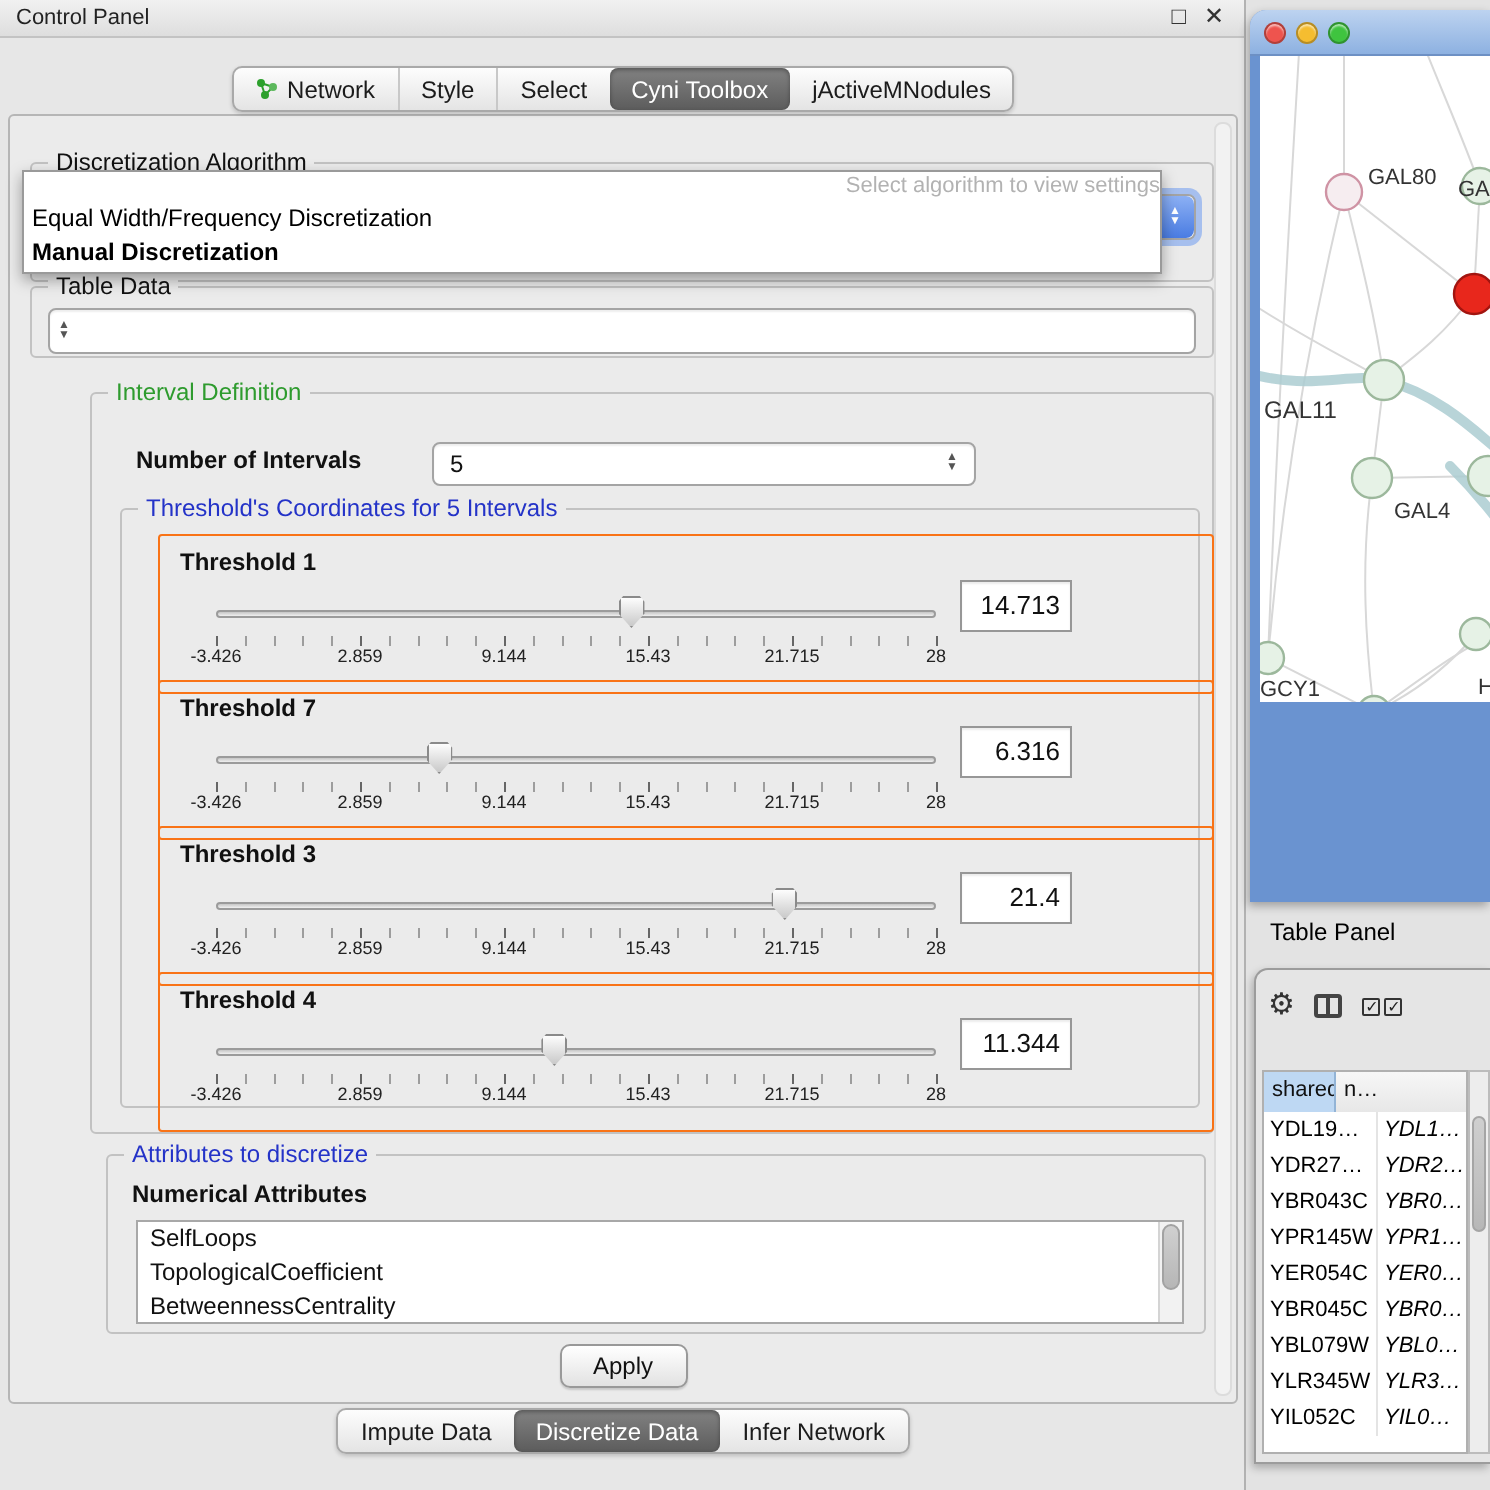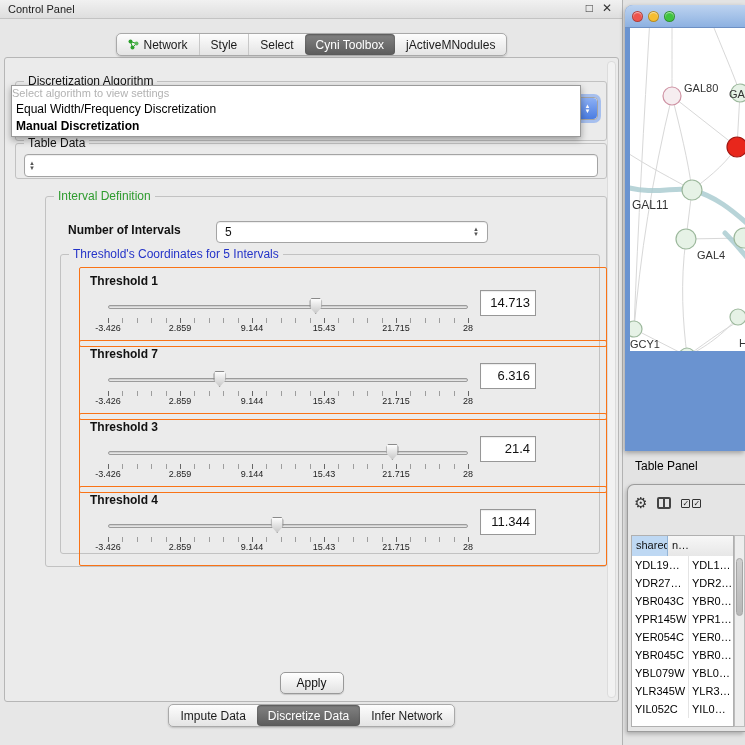--- a/index.html
+++ b/index.html
@@ -38,21 +38,21 @@
   .stepper { width:14px; display:flex; flex-direction:column; align-items:center; justify-content:center; margin-right:4px; color:#555; }
   .stepper .arr { font-size:6px; line-height:5px; }
   .combo.focused { box-shadow:0 0 0 3px rgba(110,155,240,.55); }
   .combo-btn-blue { width:19px; align-self:stretch; background:linear-gradient(#8cb0f4,#4a7ce2); border-radius:0 4px 4px 0; display:flex; flex-direction:column; align-items:center; justify-content:center; color:#fff; }
   .combo-btn-blue .arr { font-size:6px; line-height:5px; }
 
   .algo-group   { left:10px; top:23px;  width:592px; height:60px; }
   .algo-combo   { left:8px;  top:15px;  right:8px; }
 
   .popup { position:absolute; left:6px; top:27px; width:570px; height:52px; background:#fff; border:1px solid #9a9a9a; box-shadow:0 3px 7px rgba(0,0,0,.35); z-index:20; }
-  .popup-hint { text-align:left; color:#b2b2b2; font-size:11px; height:15px; line-height:15px; }
+  .popup-hint { text-align:right; color:#b2b2b2; font-size:11px; height:15px; line-height:15px; }
   .popup-item { font-size:12px; height:17px; line-height:17px; padding-left:4px; color:#000; }
   .popup-item.bold { font-weight:bold; }
 
   .tabledata-group { left:10px; top:85px; width:592px; height:36px; }
   .tabledata-combo { left:8px; top:10px; right:8px; }
 
   .interval-group { left:40px; top:138px; width:562px; height:371px; }
   .intervals-label { position:absolute; left:22px; top:26px; font-weight:bold; font-size:12px; }
   .intervals-combo { left:170px; top:24px; width:272px; height:22px; }
 
@@ -107,21 +107,21 @@
   .cb-pair { display:flex; gap:2px; }
   .cb { width:9px; height:9px; border:1px solid #333; border-radius:1px; font-size:8px; line-height:8px; text-align:center; color:#222; }
   .tp-table { position:absolute; left:3px; right:11px; top:50px; bottom:4px; background:#fff; border:1px solid #b0b0b0; overflow:hidden; }
   .tp-header { display:flex; height:20px; border-bottom:1px solid #a9a9a9; }
   .tp-hcell { height:20px; line-height:19px; font-size:11px; padding-left:4px; overflow:hidden; white-space:nowrap; }
   .tp-hcell.c1 { width:36px; background:#bed8f3; border-right:1px solid #93b4d6; }
   .tp-hcell.c2 { flex:1; background:linear-gradient(#f7f7f7,#e7e7e7); }
   .tp-row { display:flex; height:18px; }
   .tp-cell { height:18px; line-height:18px; font-size:11px; padding-left:3px; overflow:hidden; white-space:nowrap; color:#000; }
   .tp-cell.c1 { width:57px; border-right:1px solid #e4e4e4; }
-  .tp-cell.c2 { flex:1; }
+  .tp-cell.c2 { flex:1;font-style:italic; }
   .tp-vscroll { position:absolute; right:0; top:50px; bottom:4px; width:11px; background:#ededed; border:1px solid #bcbcbc; }
   .tp-vthumb { position:absolute; left:1px; top:22px; width:7px; height:58px; background:linear-gradient(#cfcfcf,#b7b7b7); border:1px solid #a5a5a5; border-radius:4px; }
 </style>
 </head>
 <body>
 
 <div id="app">
 
   <section class="control-panel">
 
@@ -265,20 +265,32 @@
               <span>9.144</span>
               <span>15.43</span>
               <span>21.715</span>
               <span>28</span>
             </div>
             <div class="thr-value">11.344</div>
           </div>
         </div>
       </div>
 
+      <div class="group attr-group">
+        <span class="group-title blue">Attributes to discretize</span>
+        <span class="attr-label">Numerical Attributes</span>
+        <div class="listbox">
+          <div class="list-item">SelfLoops</div>
+          <div class="list-item">TopologicalCoefficient</div>
+          <div class="list-item">BetweennessCentrality</div>
+          <div class="vscroll">
+              <div class="vthumb"></div>
+            </div>
+        </div>
+      </div>
 
       <button class="apply-btn">Apply</button>
     </div>
 
     <nav class="cp-bottom-tabs">
       <div class="tabbar">
         <button class="tab">Impute Data</button>
         <button class="tab selected">Discretize Data</button>
         <button class="tab">Infer Network</button>
       </div>

